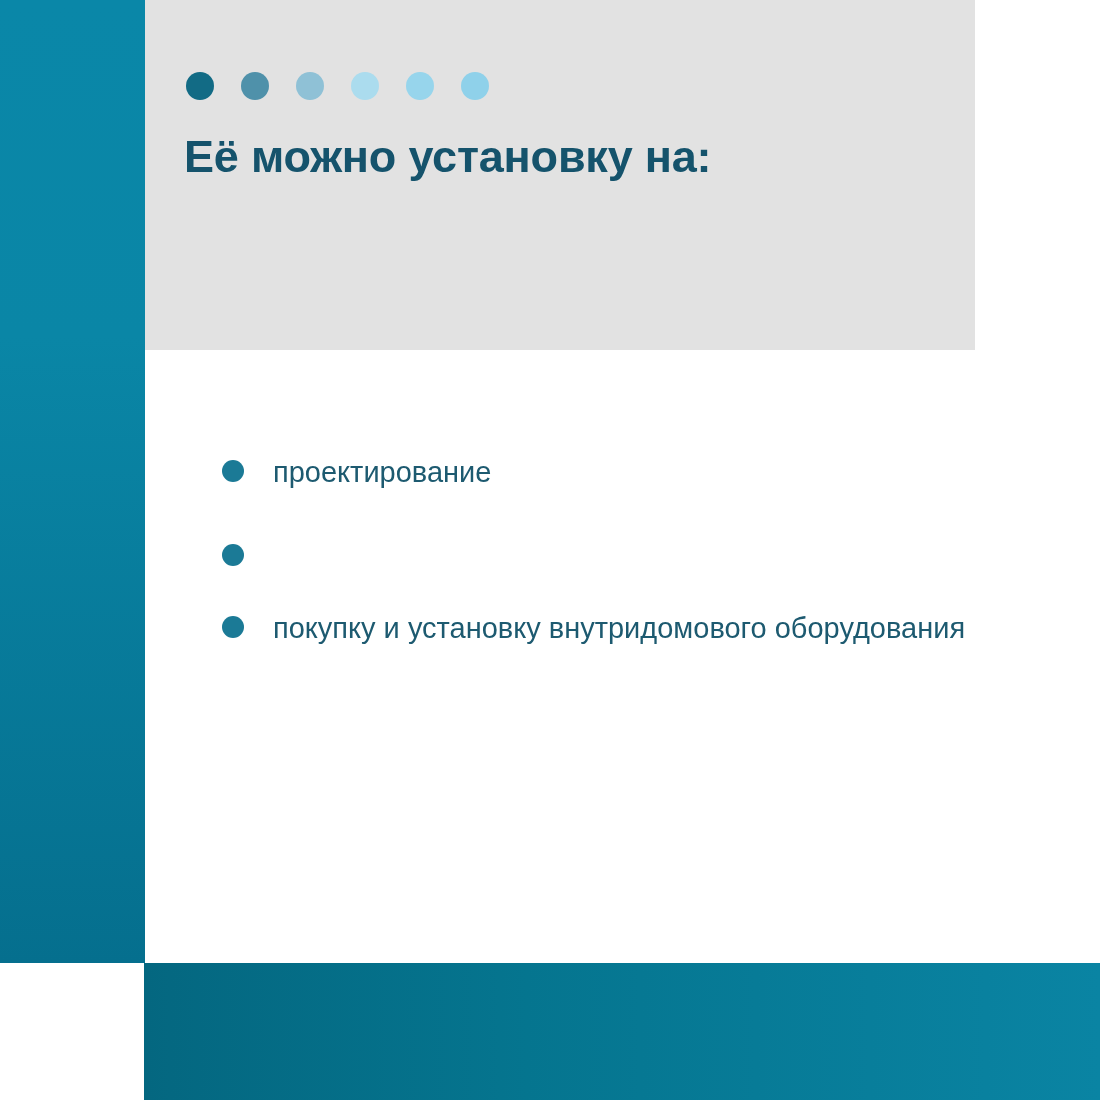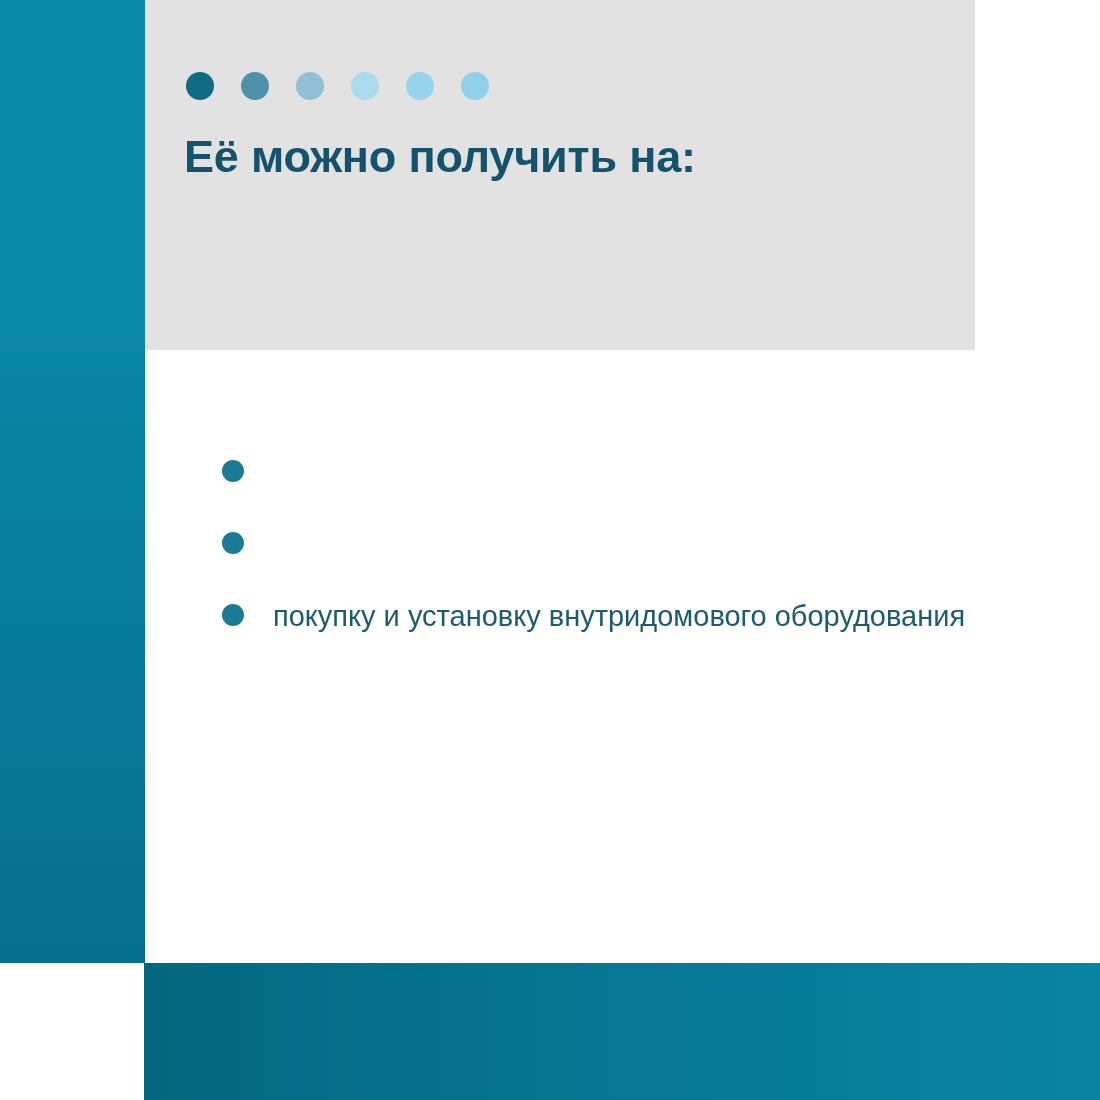--- a/index.html
+++ b/index.html
@@ -118,25 +118,26 @@
 
   <div class="dot-row">
     <span class="deco-dot" style="background: rgb(18, 107, 133);"></span>
     <span class="deco-dot" style="background: rgb(79, 145, 170);"></span>
     <span class="deco-dot" style="background: rgb(143, 193, 214);"></span>
     <span class="deco-dot" style="background: rgb(171, 220, 238);"></span>
     <span class="deco-dot" style="background: rgb(151, 213, 236);"></span>
     <span class="deco-dot" style="background: rgb(143, 209, 234);"></span>
   </div>
 
-  <div class="title">Её можно получить на:</div>
+  <div class="title">Её можно установку на:</div>
 
   <div class="bullet-list">
     <div class="bullet-item">
       <span class="bullet-dot" style="background: rgb(27, 122, 150);"></span>
+      <span class="bullet-text">проектирование</span>
     </div>
     <div class="bullet-item">
       <span class="bullet-dot" style="background: rgb(27, 122, 150);"></span>
     </div>
     <div class="bullet-item">
       <span class="bullet-dot" style="background: rgb(27, 122, 150);"></span>
       <span class="bullet-text">покупку и установку внутридомового оборудования</span>
     </div>
   </div>
 

